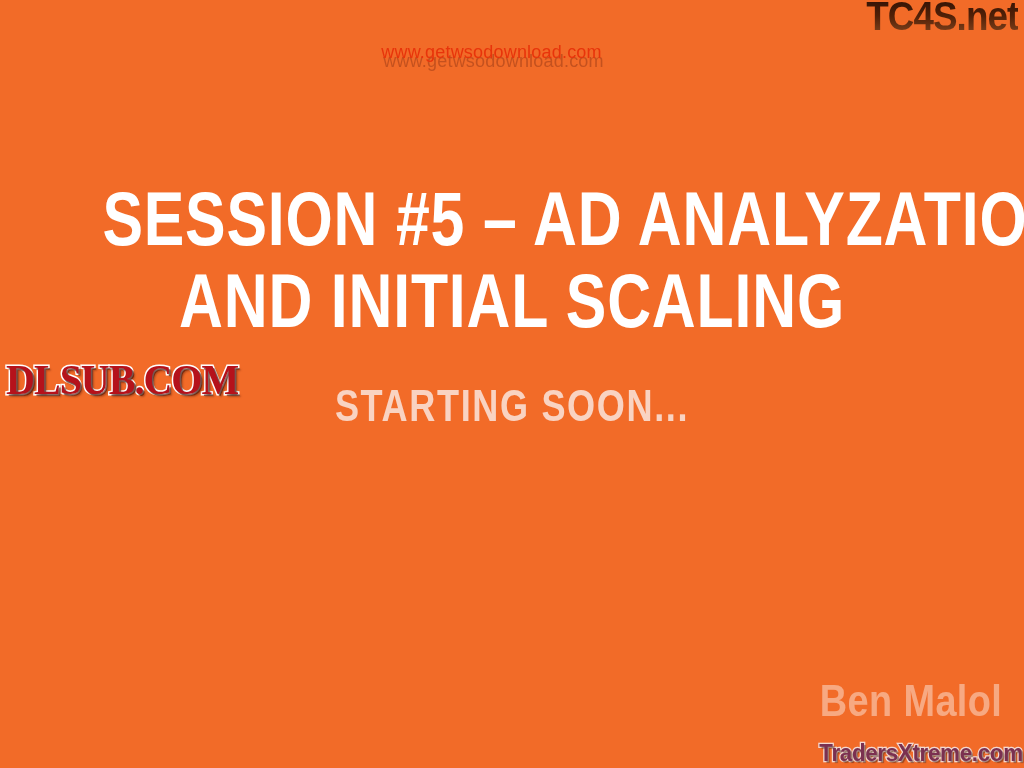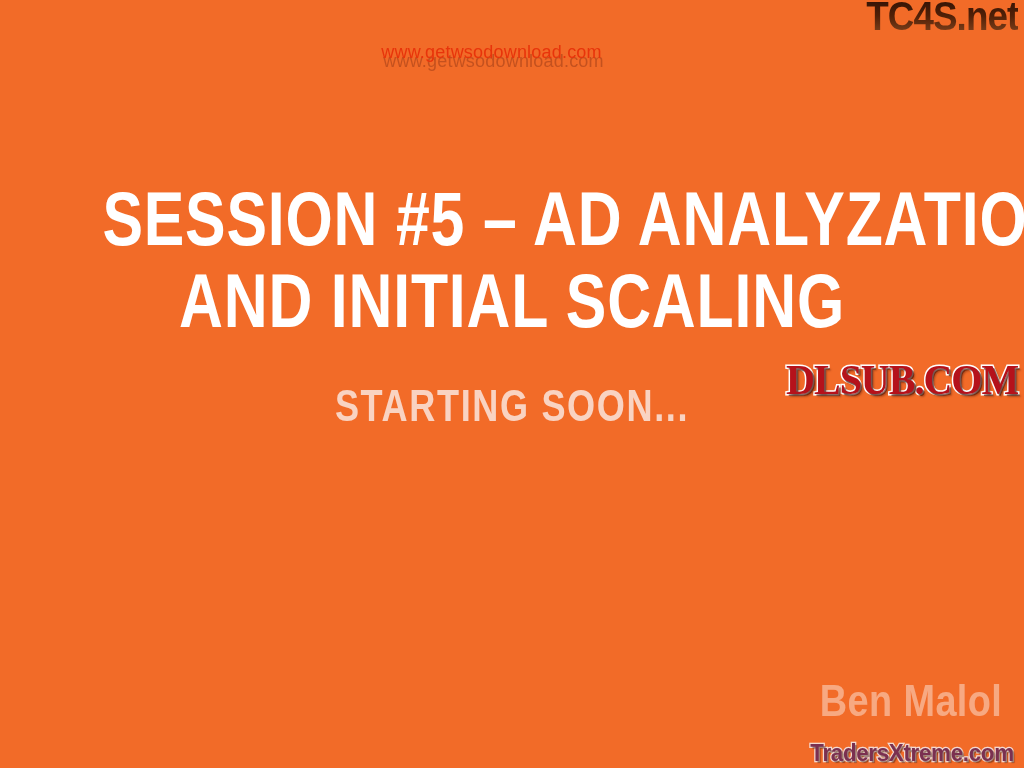--- a/index.html
+++ b/index.html
@@ -109,21 +109,21 @@
     transform-origin: center center;
     white-space: nowrap;
   }
 
   
   #dlsub {
     position: absolute;
     left: 0;
     top: 358px;
     width: 1024px;
-    text-align: right;
+    text-align: left;
     pointer-events: none;
   }
   #dlsub .dlsub-text {
     display: inline-block;
     font-family: "Liberation Serif", "DejaVu Serif", serif;
     font-weight: bold;
     font-size: 42px;
     line-height: 44px;
     letter-spacing: -1px;
     color: #B5121B;
@@ -149,21 +149,21 @@
     line-height: 46px;
     letter-spacing: 0.5px;
     transform: scaleX(0.86);
     transform-origin: right bottom;
     white-space: nowrap;
   }
 
   
   #traders {
     position: absolute;
-    right: 10px;
+    right: 1px;
     bottom: 2px;
     white-space: nowrap;
   }
   #traders .traders-text {
     display: inline-block;
     font-family: "Liberation Sans", sans-serif;
     font-weight: bold;
     font-size: 23px;
     line-height: 26px;
     letter-spacing: -0.3px;

